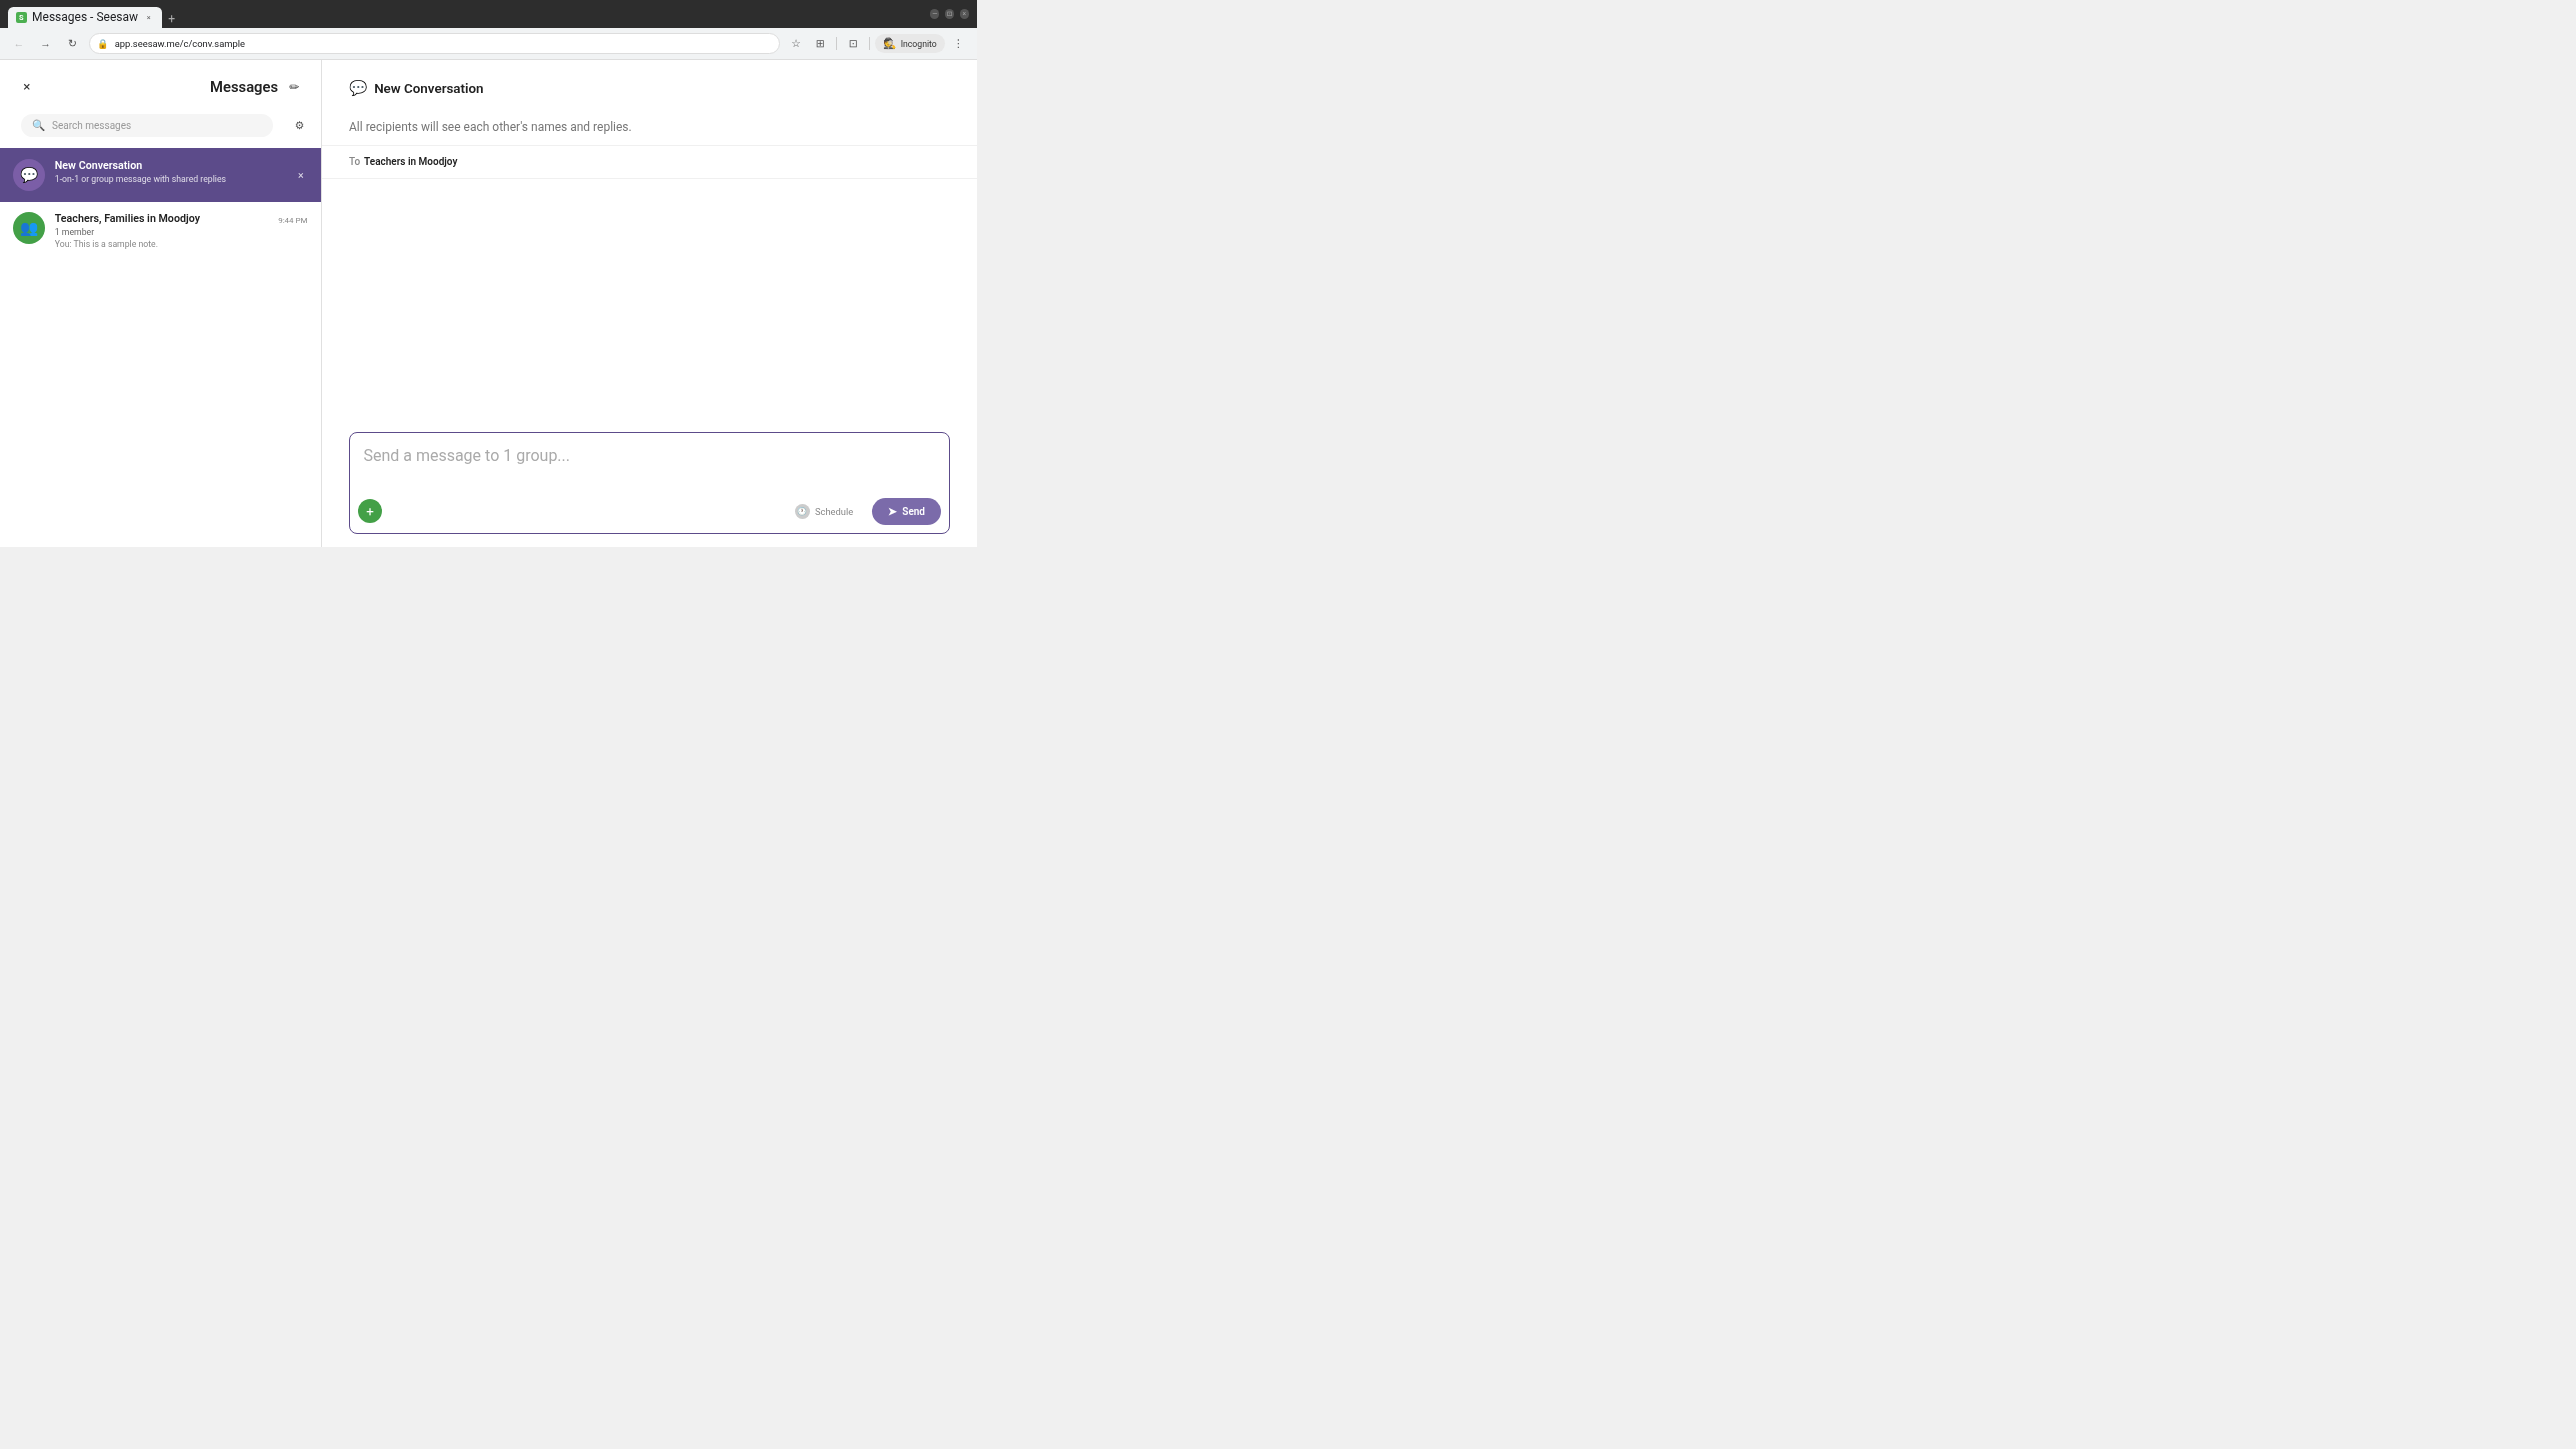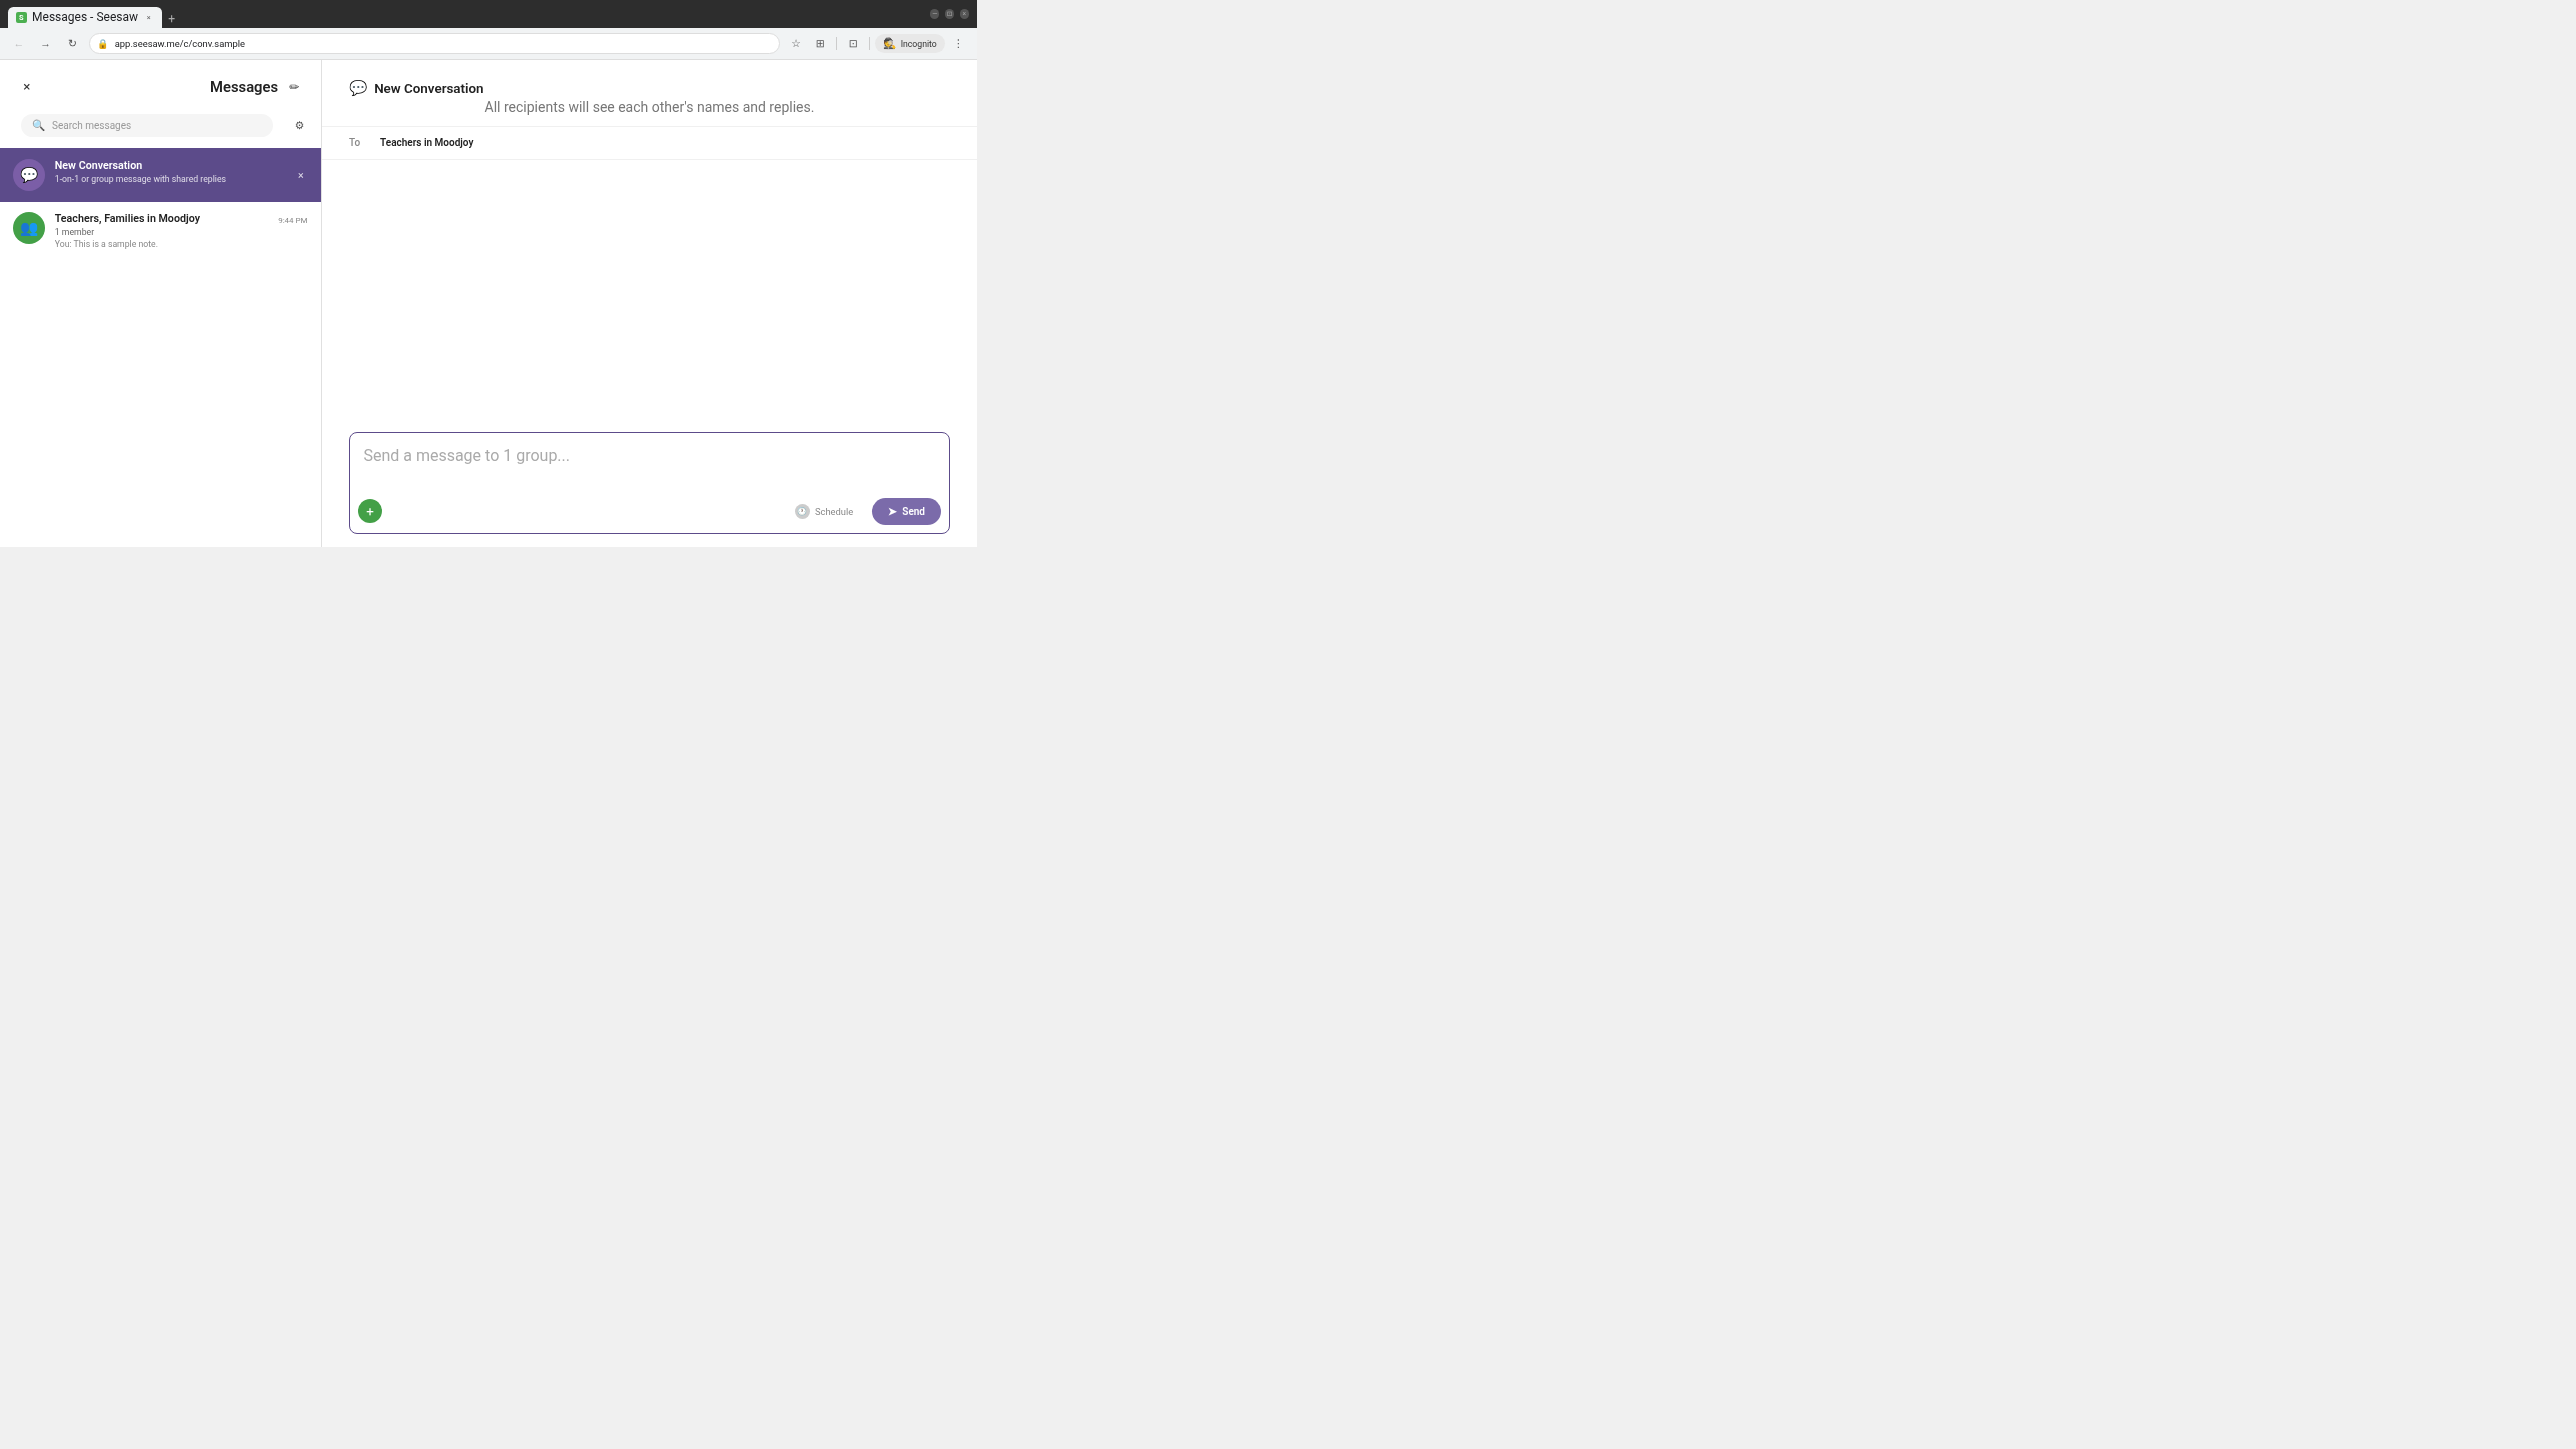--- a/index.html
+++ b/index.html
@@ -404,32 +404,31 @@
       font-weight: 600;
       color: #222;
     }
 
     .header-icon {
       font-size: 14.8px;
       color: #333;
     }
 
     .conv-header-subtitle {
-      font-size: 14px;
+      font-size: 12px;
       color: #777;
-      margin-top: 2px;
-      text-align: center;
+      margin-top: 23px;
     }
 
     .recipients-row {
       display: flex;
       align-items: flex-start;
       padding: 10.7px 27px;
       border-bottom: 0.7px solid #f0f0f0;
-      gap: 20px;
+      gap: 4px;
       font-size: 10px;
     }
 
     .to-label {
       color: #888;
       font-weight: 500;
     }
 
     .recipient-tag {
       font-size: 10px;

